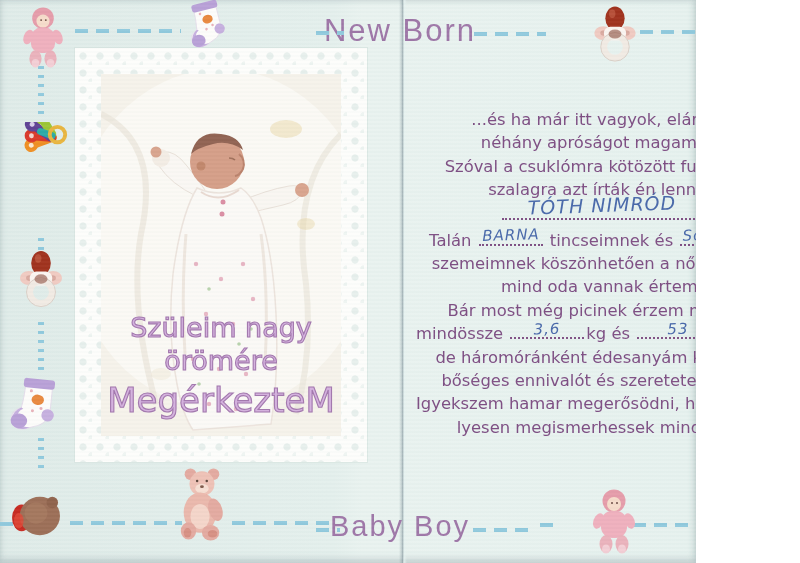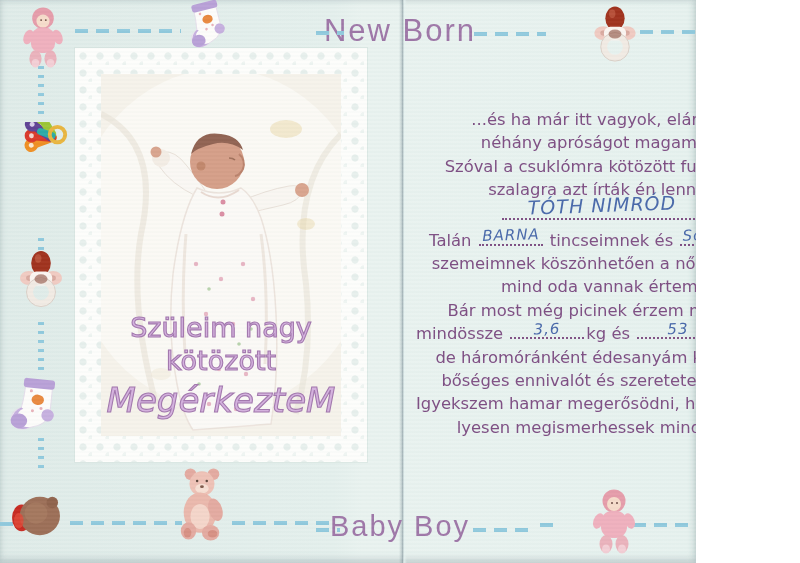--- a/index.html
+++ b/index.html
@@ -29,21 +29,21 @@
   .photo-frame{position:absolute;left:75px;top:48px;width:292px;height:414px;background:#fdfdfb;
     box-shadow:0 0 0 1px rgba(210,225,220,.6);}
   .photo-frame .lace{position:absolute;inset:0;
     background-image:radial-gradient(circle at 8px 8px, #e7efec 3.2px, rgba(0,0,0,0) 4px),
                      radial-gradient(circle at 16px 16px, #eef4f1 2.2px, rgba(0,0,0,0) 3px);
     background-size:17px 17px;}
   .photo-inner{position:absolute;left:26px;top:26px;right:26px;bottom:26px;background:#f7f4ee;overflow:hidden;}
   .caption{position:absolute;left:0;right:0;top:264px;text-align:center;z-index:3;
     color:#d4b2de;-webkit-text-stroke:1.1px #a379ae;line-height:1.22;}
   .caption .c1,.caption .c2{font-size:27px;}
-  .caption .c3{font-size:34px;margin-top:2px;font-style:italic;}
+  .caption .c3{font-size:34px;margin-top:2px;}
   
   .message{position:absolute;left:416px;top:108px;width:372px;text-align:center;
     color:#7b4a80;font-size:16.4px;line-height:23.4px;}
   .message div{white-space:nowrap;}
   .dotfill{display:inline-block;height:13px;border-bottom:2px dotted #7b4a80;position:relative;margin:0 2px;vertical-align:baseline;}
   .hand{position:absolute;left:50%;bottom:-4px;transform:translateX(-50%) rotate(-2deg);
     font-style:italic;color:#4565a8;font-size:15px;letter-spacing:1px;white-space:nowrap;}
   .nameline{height:26px;margin-top:1px;}
   .nameline .dotfill{width:200px;}
   .nameline .hand{font-size:19px;bottom:0;}
@@ -221,21 +221,21 @@
             <circle cx="138" cy="270" r="1.8"></circle>
             <circle cx="98" cy="310" r="1.8"></circle>
             <circle cx="150" cy="255" r="1.8"></circle>
         </g>
         <path d="M85,160 Q80,220 84,280" stroke="#eee6de" stroke-width="3" fill="none"></path>
         <path d="M160,160 Q168,220 164,290" stroke="#eee6de" stroke-width="3" fill="none"></path>
       </svg>
     </div>
     <div class="caption">
       <div class="c1">Szüleim nagy</div>
-      <div class="c2">kötözött</div>
+      <div class="c2">örömére</div>
       <div class="c3">MegérkezteM</div>
     </div>
   </div>
 
   <div class="message">
     <div>...és ha már itt vagyok, elárulok</div>
     <div>néhány apróságot magamról.</div>
     <div>Szóval a csuklómra kötözött furcsa ízű</div>
     <div>szalagra azt írták én lennék</div>
     <div class="nameline">

